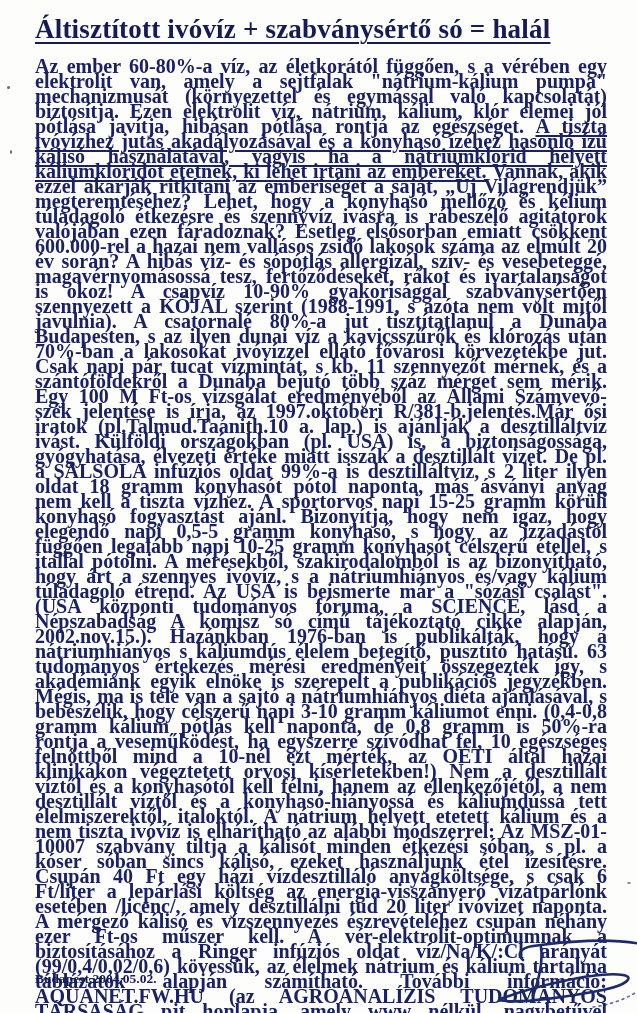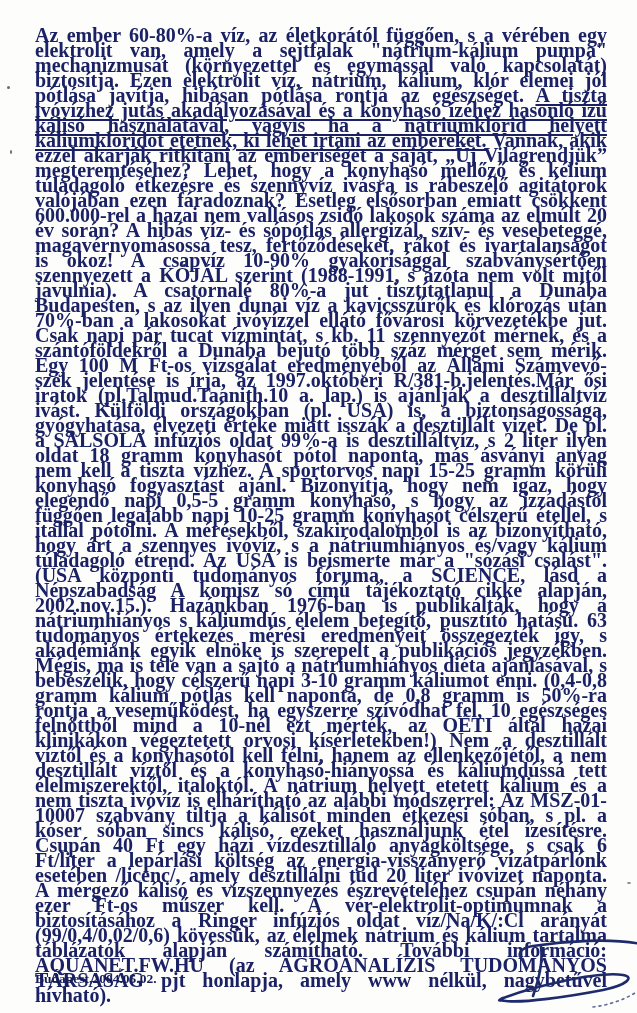--- a/index.html
+++ b/index.html
@@ -69,20 +69,21 @@
   .speck-1 { left: 7px;  top: 86px;  width: 3px; height: 3px; }
   .speck-2 { left: 10px; top: 150px; width: 2px; height: 4px; }
   .speck-3 { right: 6px; top: 882px; width: 4px; height: 2px; background:#8a8a8a; }
 </style>
 </head>
 <body>
 
 <div class="page">
   <div class="content">
 
+    <h1 class="title">Áltisztított ivóvíz + szabványsértő só = halál</h1>
 
     <p class="body-text"><span>Az ember 60-80%-a víz, az életkorától függően, s a vérében egy elektrolit van, amely a sejtfalak "nátrium-kálium pumpa" mechanizmusát (környezettel és egymással való kapcsolatát) biztosítja. Ezen elektrolit víz, nátrium, kálium, klór elemei jól pótlása javítja, hibásan pótlása rontja az egészséget. </span><span class="underlined">A tiszta ivóvízhez jutás akadályozásával és a konyhasó ízéhez hasonló ízű kálisó használatával, vagyis ha a nátriumklorid helyett káliumkloridot etetnek, ki lehet irtani az embereket.</span><span> Vannak, akik ezzel akarják ritkítani az emberiséget a saját, „Új Világrendjük” megteremtéséhez? Lehet, hogy a konyhasó mellőző és kélium túladagoló étkezésre és szennyvíz ivásra is rábeszélő agitátorok valójában ezen fáradoznak? Esetleg elsősorban emiatt csökkent 600.000-rel a hazai nem vallásos zsidó lakosok száma az elmúlt 20 év során? A hibás víz- és sópótlás allergizál, szív- és vesebeteggé,  magavérnyomásossá tesz, fertőződéseket, rákot és ivartalanságot is okoz! A csapvíz 10-90% gyakorisággal szabványsértően szennyezett a KÖJÁL szerint (1988-1991, s azóta nem volt mitől javulnia). A csatornalé 80%-a jut tisztítatlanul a Dunába Budapesten, s az ilyen dunai víz a kavicsszűrők és klórozás után 70%-ban a lakosokat ivóvízzel ellátó fővárosi körvezetékbe jut. Csak napi pár tucat vízmintát, s kb. 11 szennyezőt mérnek, és a szántóföldekről a Dunába bejutó több száz mérget sem mérik. Egy 100 M Ft-os vizsgálat eredményéből az Állami Számvevő-szék jelentése is írja, az 1997.októberi R/381-b.jelentés.Már ősi iratok (pl.Talmud.Taanith.10 a. lap.) is ajánlják a desztilláltvíz ivást. Külföldi országokban (pl. USA) is, a biztonságossága, gyógyhatása, élvezeti értéke miatt isszák a desztillált vizet. De pl. a SALSOLA infúziós oldat 99%-a is desztilláltvíz, s 2 liter ilyen oldat 18 gramm konyhasót pótol naponta, más ásványi anyag nem kell a tiszta vízhez. A sportorvos napi 15-25 gramm körüli konyhasó fogyasztást ajánl. Bizonyítja, hogy nem igaz, hogy elegendő napi 0,5-5 gramm konyhasó, s hogy az izzadástól függően legalább napi 10-25 gramm konyhasót célszerű étellel, s itallal pótolni.  A mérésekből, szakirodalomból is az bizonyítható, hogy  árt a szennyes ivóvíz, s a nátriumhiányos és/vagy kálium túladagoló étrend. Az USA is beismerte már a "sózási csalást". (USA központi tudományos fóruma, a SCIENCE, lásd a Népszabadság A komisz só című tájékoztató cikke alapján, 2002.nov.15.). Hazánkban 1976-ban is publikálták, hogy a nátriumhiányos s káliumdús élelem betegítő, pusztító hatású. 63 tudományos értekezés mérési eredményeit összegezték így, s akadémiánk egyik elnöke is szerepelt a publikációs jegyzékben. Mégis, ma is tele van a sajtó a nátriumhiányos diéta ajánlásával, s bebeszélik, hogy célszerű napi 3-10 gramm káliumot enni. (0,4-0,8 gramm kálium pótlás kell naponta, de 0,8 gramm is 50%-ra rontja a veseműködést, ha egyszerre szívódhat fel, 10 egészséges felnőttből mind a 10-nél ezt mérték, az OÉTI által hazai klinikákon végeztetett orvosi kísérletekben!) Nem a desztillált víztől és a konyhasótól kell félni, hanem az ellenkezőjétől, a nem desztillált víztől és a konyhasó-hiányossá és káliumdússá tett élelmiszerektől, italoktól. A nátrium helyett etetett kálium és a nem tiszta ivóvíz is elhárítható az alábbi módszerrel: Az MSZ-01-10007 szabvány tiltja a kálisót minden étkezési sóban, s pl. a kóser sóban sincs kálisó, ezeket használjunk étel ízesítésre. Csupán 40 Ft egy házi vízdesztilláló anyagköltsége, s csak 6 Ft/liter a lepárlási költség az energia-visszanyerő vízátpárlónk esetében /licenc/, amely desztillálni tud 20 liter ivóvizet naponta. A mérgező kálisó és vízszennyezés észrevételéhez csupán néhány ezer Ft-os műszer kell. A vér-elektrolit-optimumnak a biztosításához a Ringer infúziós oldat víz/Na/K/:Cl arányát (99/0,4/0,02/0,6) kövessük, az élelmek nátrium és kálium tartalma táblázatok alapján számítható. További információ: AQUANET.FW.HU (az AGROANALÍZIS TUDOMÁNYOS TÁRSASÁG pjt honlapja, amely www nélkül, nagybetűvel hívható).</span></p>
 
     <div class="sig-block">
       <div>Tejfalussy András</div>
       <div>tudományos kutató mérnök feltaláló</div>
       <div>1036 Budapest, Lajos u. 115. Tel./fax: 2506064</div>
     </div>
   </div>
 

